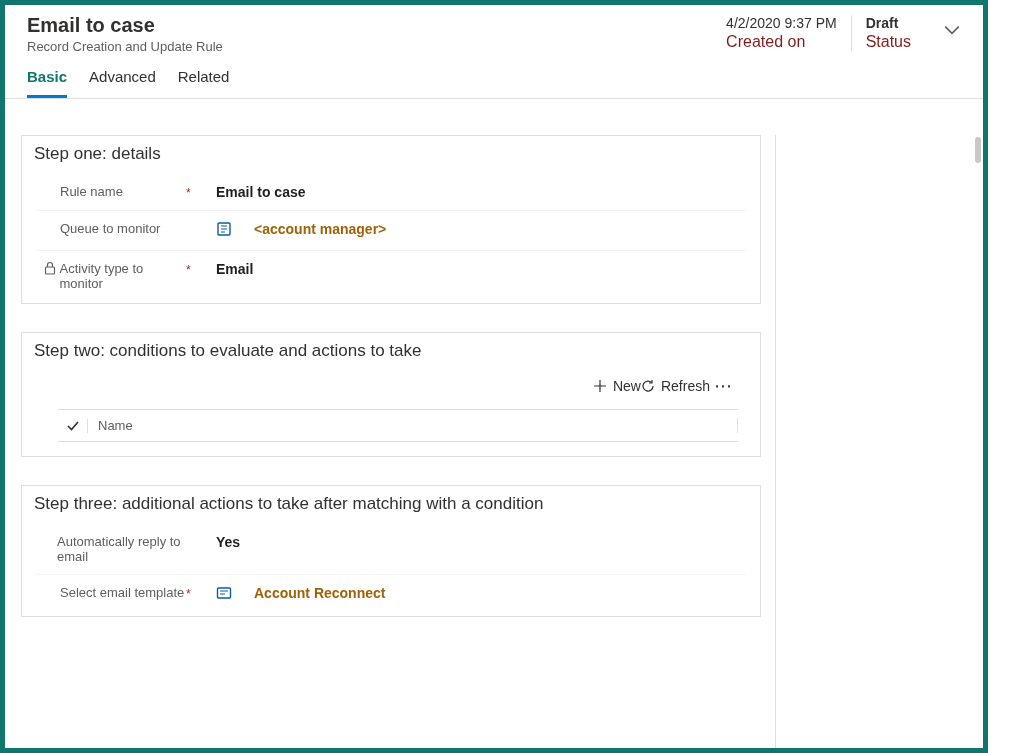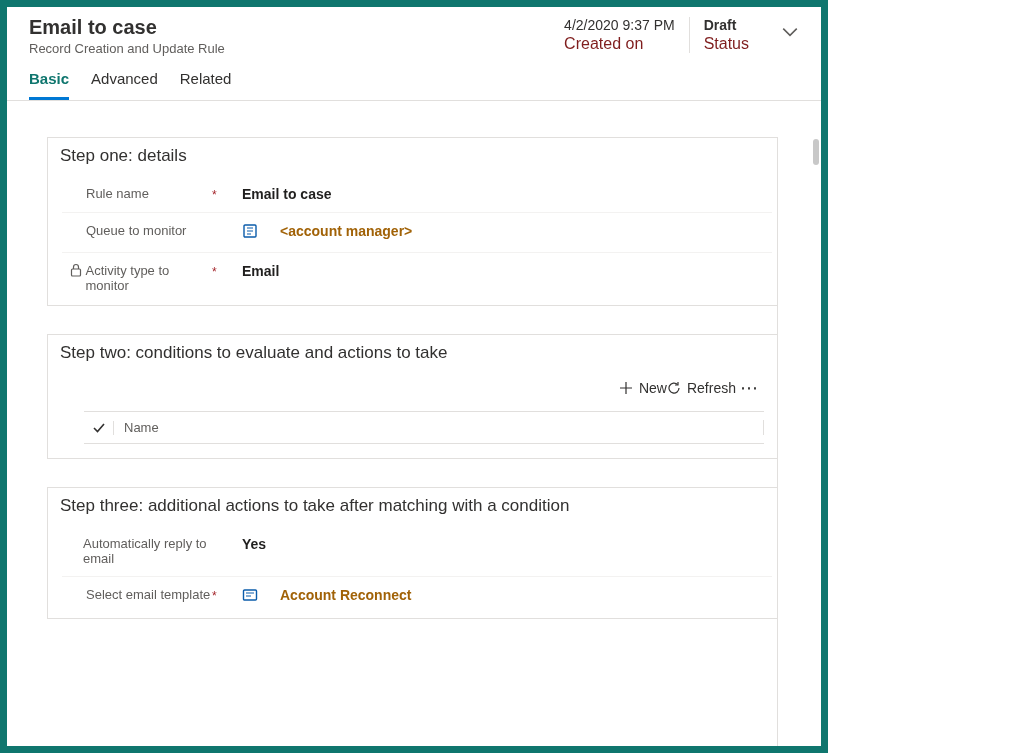--- a/index.html
+++ b/index.html
@@ -1,17 +1,17 @@
 <!DOCTYPE html>
 <html><head>
 <meta charset="utf-8">
 <style>
   * { box-sizing: border-box; }
   html, body { margin: 0; padding: 0; font-family: "Segoe UI", Arial, sans-serif; font-size: 14px; color: #323130; background: #fff; }
-  .frame { width: 828px; height: 753px; border: 7px solid #0f766e; position: relative; overflow: hidden; }
+  .frame { width: 988px; height: 753px; border: 5px solid #0f766e; position: relative; overflow: hidden; }
 
   
   .header { display: flex; align-items: flex-start; padding: 8px 22px 0 22px; border-bottom: 1px solid #e1dfdd; }
   .header-left { flex: 1; }
   .title { font-size: 20px; font-weight: 600; line-height: 1.2; }
   .subtitle { font-size: 13px; color: #605e5c; margin-top: 2px; }
   .header-right { display: flex; align-items: flex-start; padding-top: 2px; }
   .meta-block { padding: 0 14px; border-left: 1px solid #e1dfdd; }
   .meta-block:first-child { border-left: none; padding-left: 0; }
   .meta-value { font-size: 14px; color: #323130; }
@@ -24,21 +24,21 @@
   .tab { font-size: 15px; color: #323130; padding-bottom: 10px; cursor: pointer; }
   .tab.active { font-weight: 600; border-bottom: 3px solid #0078d4; color: #0f766e; }
 
   
   .body-area { position: absolute; top: 130px; bottom: 0; left: 0; right: 0; display: flex; background: #fff; }
   .main-col { width: 770px; overflow-y: auto; padding: 0 0 20px 0; }
   .right-col { flex: 1; border-left: 1px solid #e1dfdd; position: relative; }
   .right-scrollbar { position: absolute; right: 2px; top: 2px; width: 6px; height: 26px; background: #c8c8c8; border-radius: 3px; }
 
   
-  .section-card { border: 1px solid #e1dfdd; margin: 0 0 28px 40px; width: 740px; background: #fff; }
+  .section-card { border: 1px solid #e1dfdd; margin: 0 0 28px 16px; width: 740px; background: #fff; }
   .section-card.first { border-top: 1px solid #e1dfdd; margin-top: 0; }
   .section-title { font-size: 17px; font-weight: 400; padding: 8px 12px 10px 12px; color: #323130; }
 
   .field-row { display: flex; align-items: flex-start; border-bottom: 1px solid #f3f2f1; margin: 0 14px; padding: 10px 0; }
   .field-row:last-child { border-bottom: none; padding-bottom: 12px; }
   .field-label-cell { width: 150px; display: flex; align-items: flex-start; color: #605e5c; font-size: 13px; padding-left: 8px; }
   .lock-slot { width: 16px; display: inline-flex; }
   .req-cell { width: 20px; text-align: left; }
   .req { color: #a4262c; font-size: 12px; }
   .field-value-cell { flex: 1; font-size: 14px; padding-left: 10px; }

